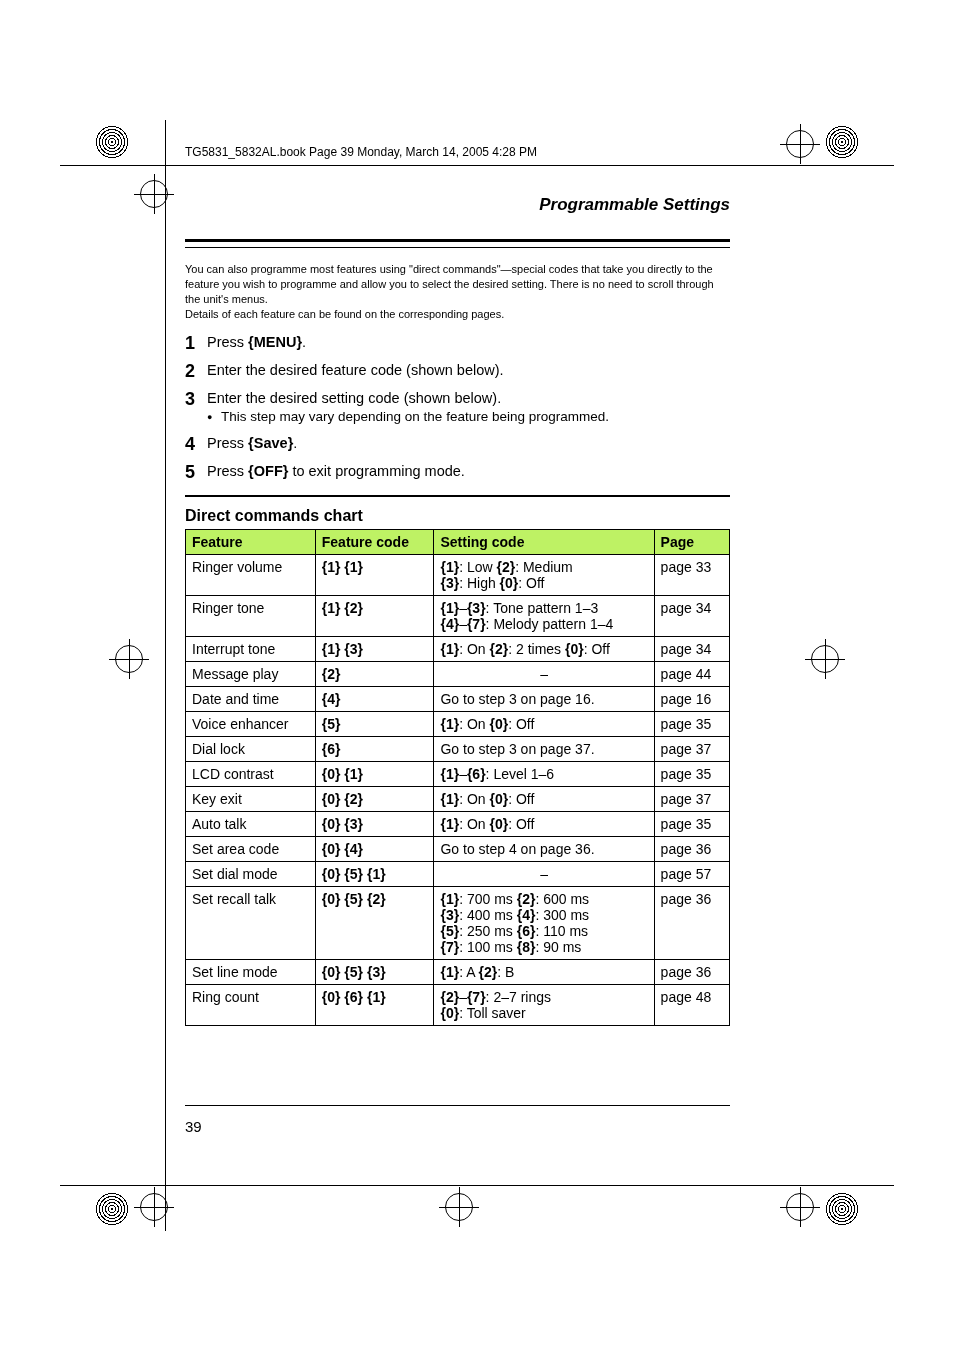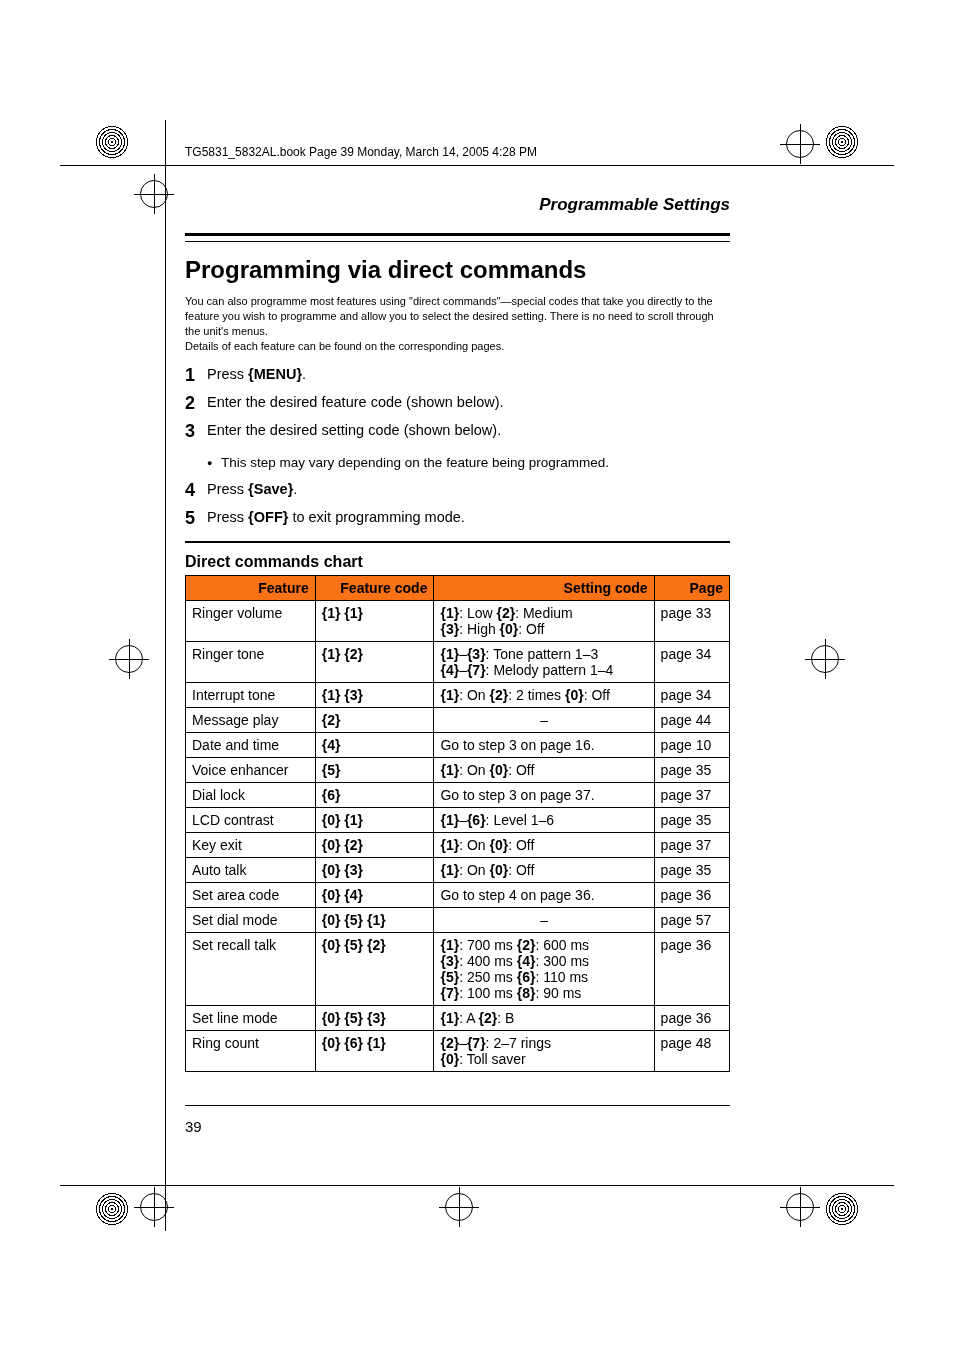--- a/index.html
+++ b/index.html
@@ -58,21 +58,21 @@
     position: absolute;
     left: 185px;
     top: 195px;
     width: 545px;
   }
   .section-header {
     text-align: right;
     font-style: italic;
     font-weight: bold;
     font-size: 17px;
-    margin-bottom: 18px;
+    margin-bottom: 24px;
   }
   .dbl-rule {
     border-top: 3px solid #000;
     border-bottom: 1px solid #000;
     height: 3px;
     margin-bottom: 14px;
     padding-top: 2px;
   }
   h1 {
     font-size: 24px;
@@ -95,21 +95,21 @@
   ol.steps > li .num {
     position: absolute;
     left: 0; top: -2px;
     font-weight: bold;
     font-size: 18px;
   }
   .bullet-sub {
     padding-left: 14px;
     position: relative;
     font-size: 13.5px;
-    margin-top: 14px;
+    margin-top: 0;
   }
   .bullet-sub::before {
     content: "●";
     position: absolute;
     left: 0;
     font-size: 9px;
     top: 3px;
   }
   .key { font-weight: bold; }
   .brk::before { content: "{"; font-weight: bold; }
@@ -127,23 +127,22 @@
     width: 100%;
     font-size: 14px;
   }
   table.cmd th, table.cmd td {
     border: 1px solid #000;
     padding: 4px 6px;
     vertical-align: top;
     text-align: left;
   }
   table.cmd th {
-    background: #f97316;
-    font-weight: bold;
-    text-align: right;
+    background: #bef264;
+    font-weight: bold;
   }
   table.cmd td.center { text-align: center; }
   .fc { font-weight: bold; }
 
   .footer-rule {
     position: absolute;
     left: 185px;
     width: 545px;
     top: 1105px;
     height: 1px;
@@ -191,21 +190,20 @@
 <div class="reg-mark" style="left:140px; top:180px;">
     <span></span>
   </div>
 
 <div class="runhead">TG5831_5832AL.book  Page 39  Monday, March 14, 2005  4:28 PM</div>
 
 <div class="page">
   <div class="section-header">Programmable Settings</div>
   <div class="dbl-rule"></div>
 
-  <h1>Programming via direct commands</h1>
 
   <div class="intro" id="intro">You can also programme most features using "direct commands"—special codes that take you directly to the feature you wish to programme and allow you to select the desired setting. There is no need to scroll through the unit's menus.<br>Details of each feature can be found on the corresponding pages.</div>
 
   <ol class="steps" id="steps">
       <li><span class="num">1</span>Press <span class="key brk">MENU</span>.</li>
       <li><span class="num">2</span>Enter the desired feature code (shown below).</li>
       <li><span class="num">3</span>Enter the desired setting code (shown below).<div class="bullet-sub">This step may vary depending on the feature being programmed.</div></li>
       <li><span class="num">4</span>Press <span class="key brk">Save</span>.</li>
       <li><span class="num">5</span>Press <span class="key brk">OFF</span> to exit programming mode.</li>
     </ol>
@@ -244,21 +242,21 @@
         <tr>
           <td>Message play</td>
           <td><span class="fc">{2}</span></td>
           <td class="center">–</td>
           <td>page 44</td>
         </tr>
         <tr>
           <td>Date and time</td>
           <td><span class="fc">{4}</span></td>
           <td>Go to step 3 on page 16.</td>
-          <td>page 10</td>
+          <td>page 16</td>
         </tr>
         <tr>
           <td>Voice enhancer</td>
           <td><span class="fc">{5}</span></td>
           <td><span class="fc">{1}</span>: On <span class="fc">{0}</span>: Off</td>
           <td>page 35</td>
         </tr>
         <tr>
           <td>Dial lock</td>
           <td><span class="fc">{6}</span></td>

